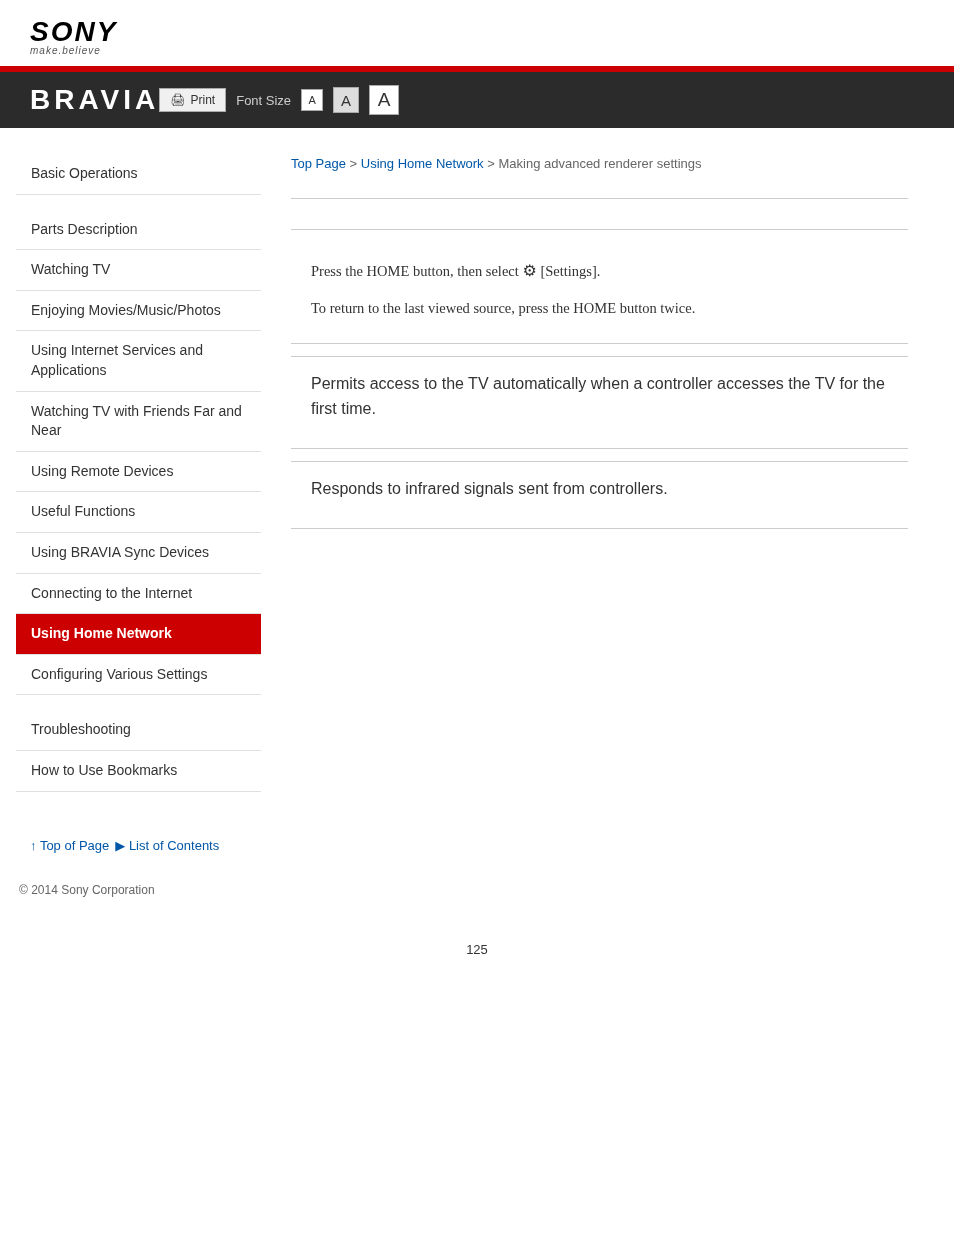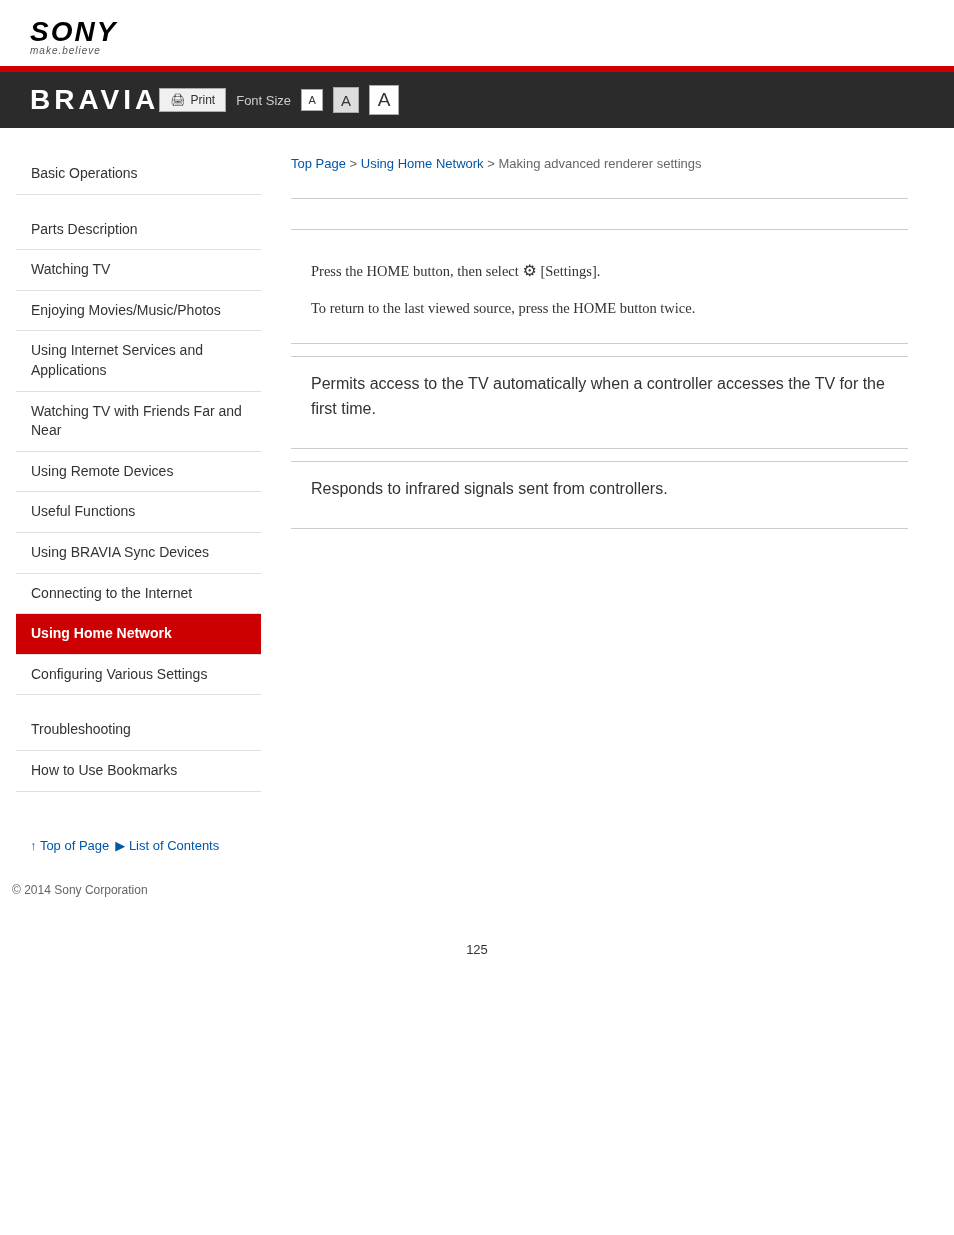--- a/index.html
+++ b/index.html
@@ -176,21 +176,21 @@
       content: '↑ ';
     }
     .list-of-contents::before {
       content: '▶ ';
     }
 
     .page-footer {
       display: flex;
       justify-content: space-between;
       align-items: flex-end;
-      padding: 10px 30px 30px 12px;
+      padding: 10px 30px 30px 19px;
     }
     .copyright {
       font-size: 12px;
       color: #666;
     }
 
     .page-number {
       text-align: center;
       padding: 15px;
       font-size: 13px;

